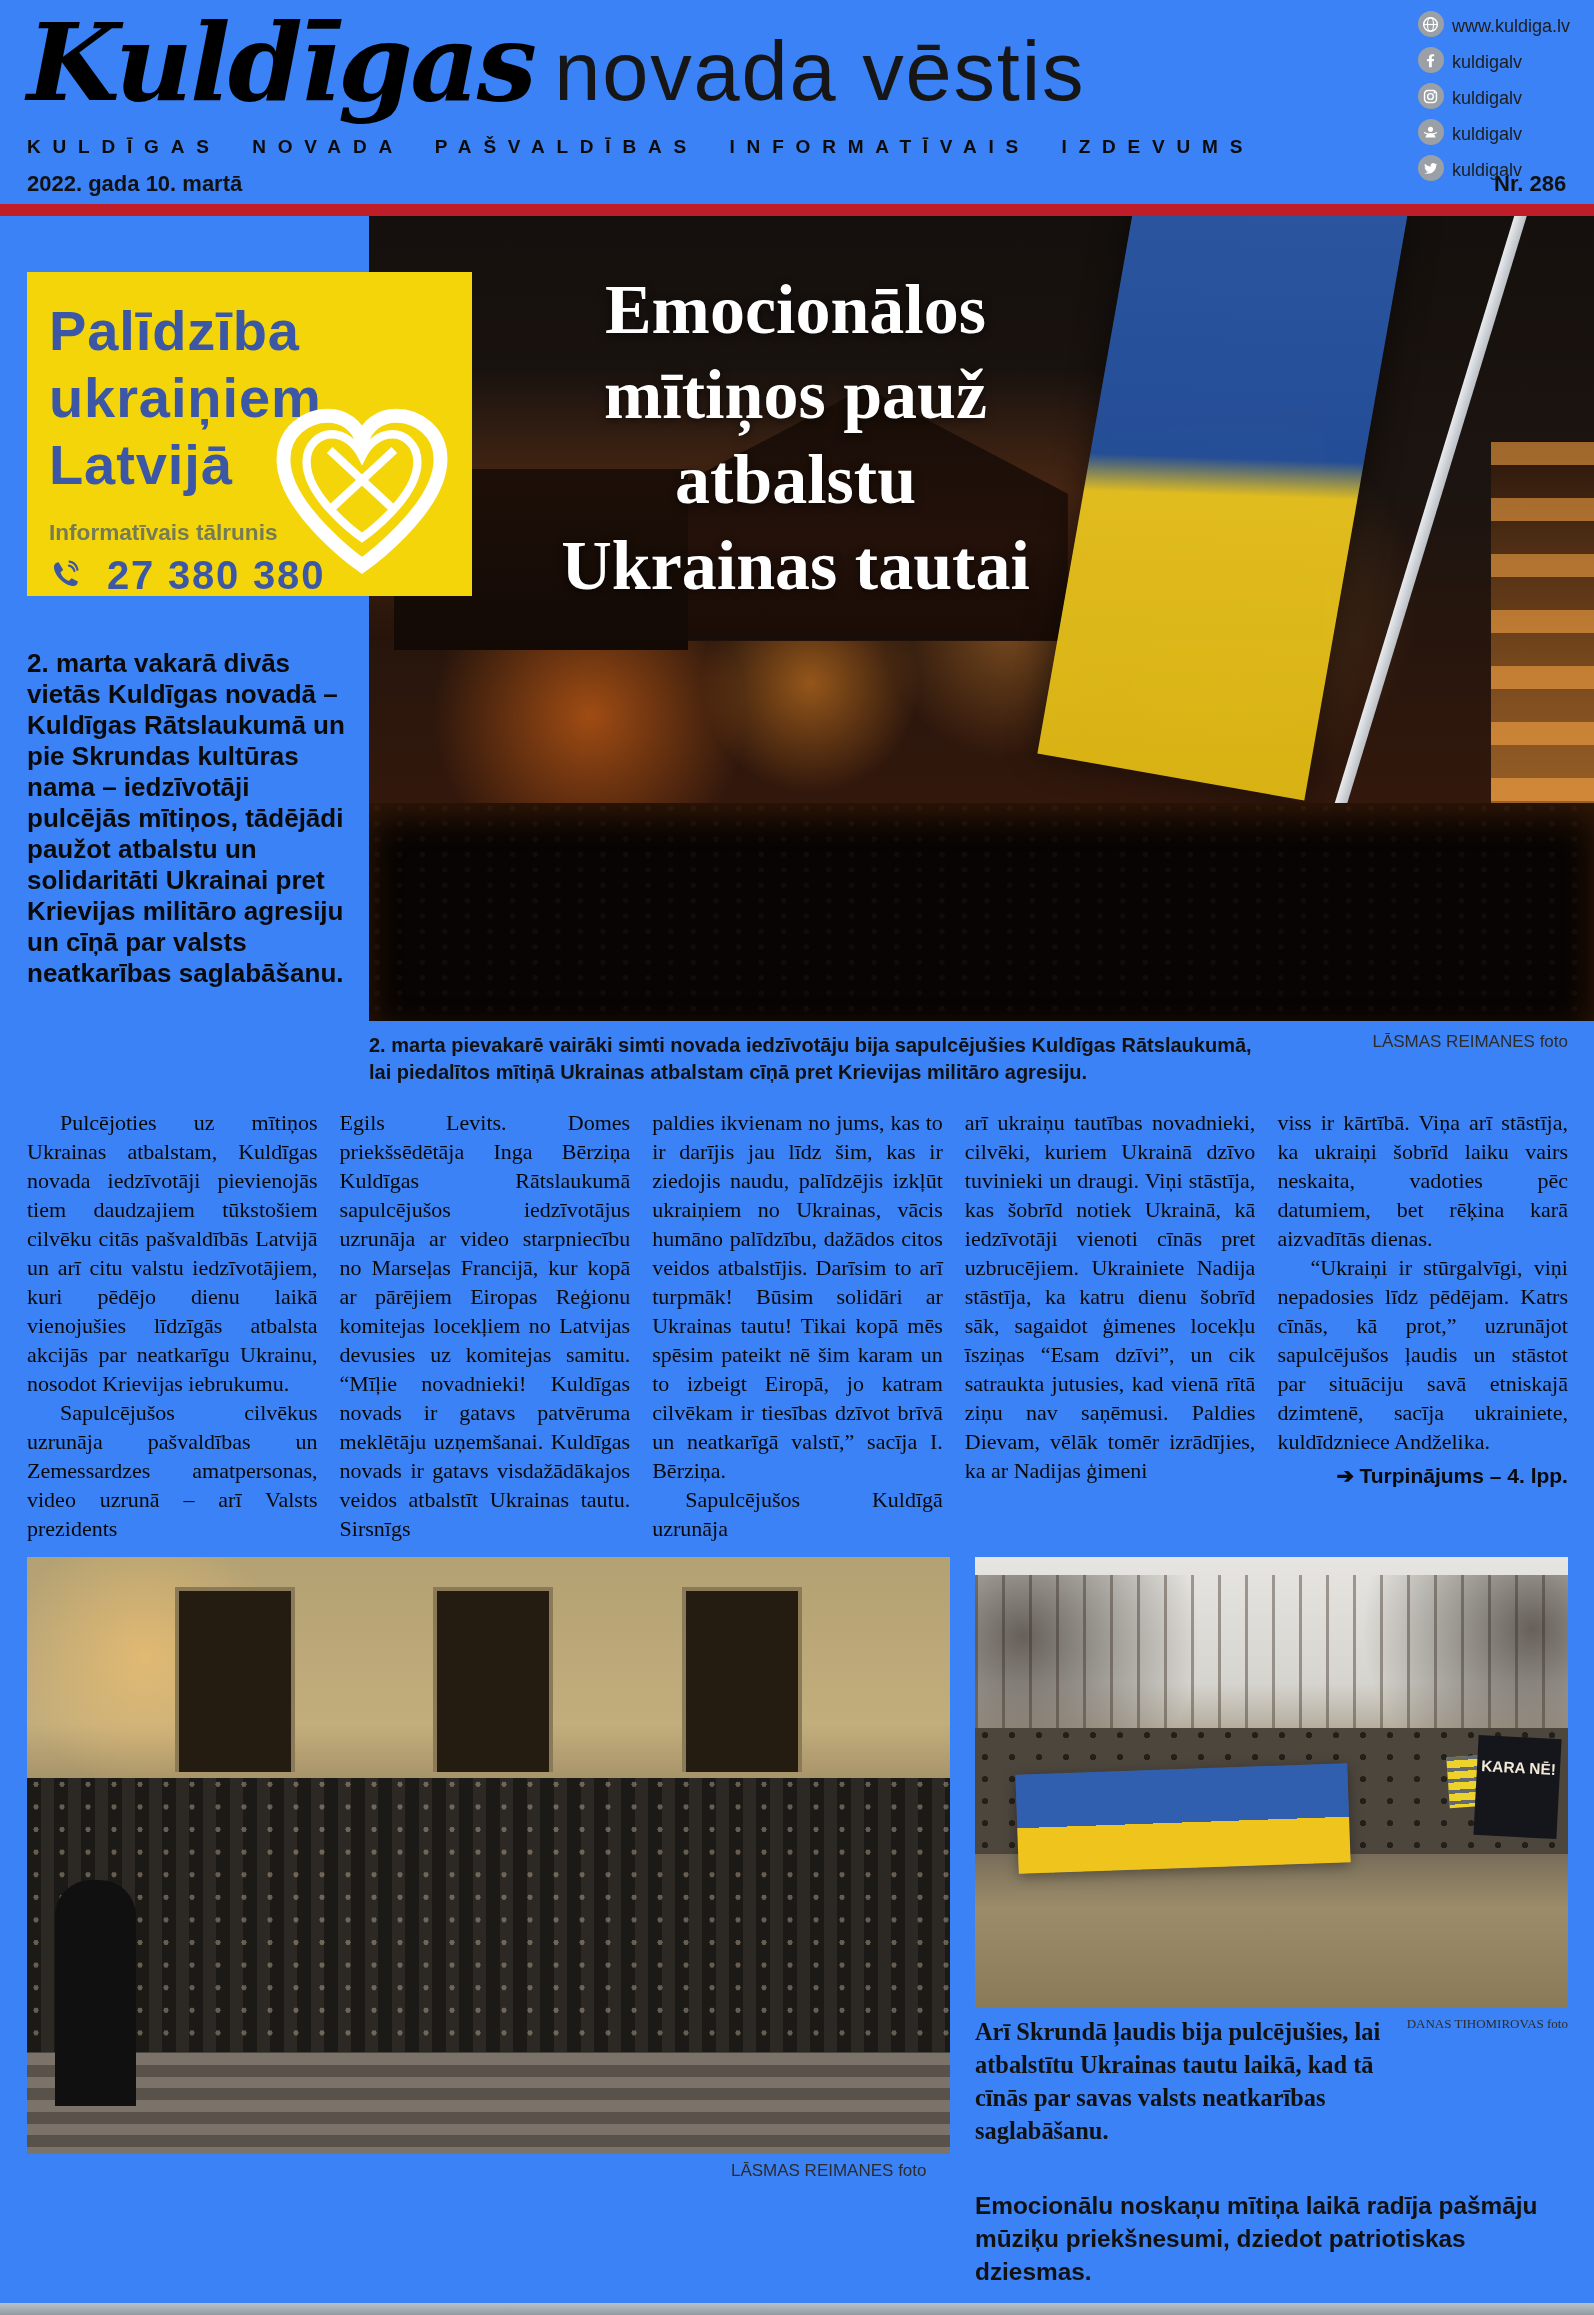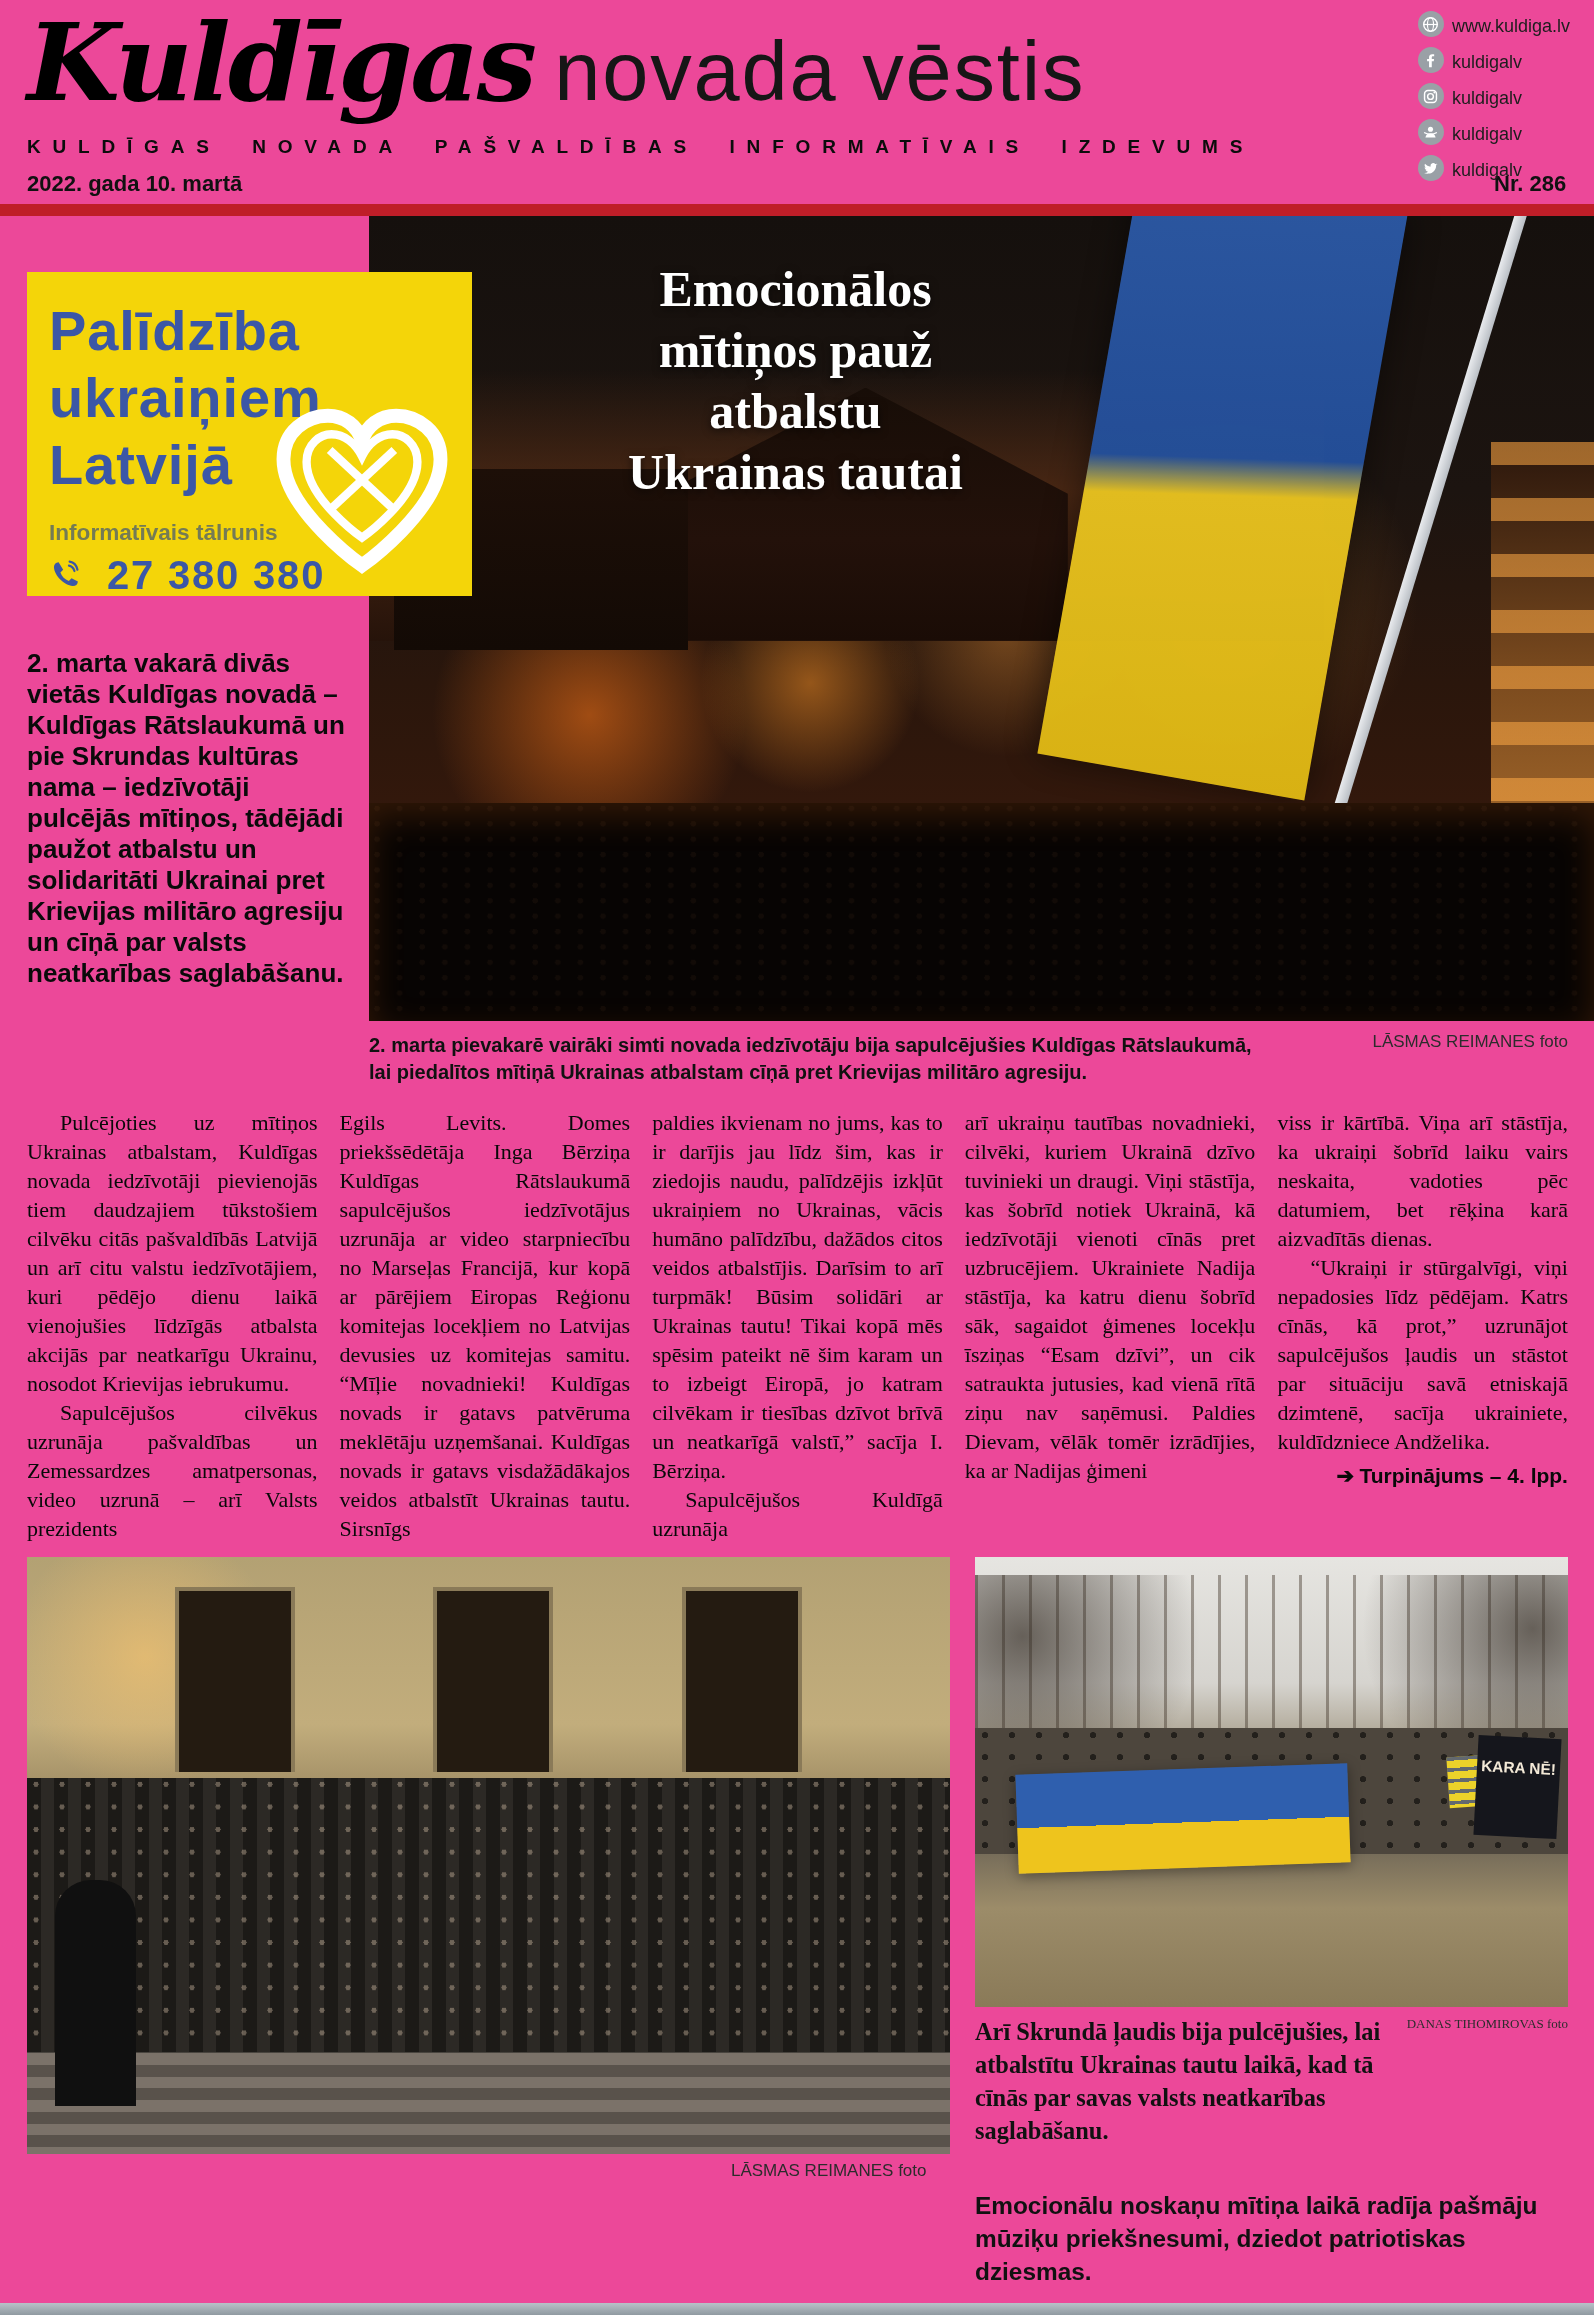--- a/index.html
+++ b/index.html
@@ -1,19 +1,19 @@
 <!DOCTYPE html>
 <html style="font-size:14.5px"><head>
 <meta charset="utf-8">
 <style>
   * { margin:0; padding:0; box-sizing:border-box; }
   html,body { background:#e8e8e8; }
   .page {
     position:relative; width:1595px; height:2316px; margin:0 auto;
-    background:#ec4899; overflow:hidden;
+    background:#3b82f6; overflow:hidden;
     font-family:"Liberation Sans", sans-serif; color:#111;
   }
   
   .header { position:relative; padding:7.2px 27px 0 27px; }
   .masthead-line { display:flex; align-items:baseline; }
   .title-script {
     font-family:"DejaVu Serif", serif; font-weight:bold; font-style:italic;
     font-size:107px; line-height:1.05; letter-spacing:-2.7px; color:#000;
   }
   .title-rest {
@@ -76,23 +76,23 @@
     transform:rotate(17deg); transform-origin:top center;
     background:linear-gradient(90deg,#e9ebee,#b9bec4);
   }
   .right-building {
     position:absolute; right:0; bottom:0; width:104px; height:579px;
     background:
       repeating-linear-gradient(180deg, rgba(255,170,70,.55) 0 23.5px, rgba(0,0,0,0) 23.5px 56px),
       linear-gradient(180deg,#2a160c 0%, #7a4a1e 40%, #a5692b 72%, #3a1d0e 100%);
   }
   .headline {
-    position:absolute; left:488px; top:43px; width:615px; text-align:center;
+    position:absolute; left:488px; top:51px; width:615px; text-align:center;
     font-family:"Liberation Serif", serif; font-weight:bold;
-    font-size:50px; line-height:1.22; color:#ffffff;
+    font-size:70px; line-height:1.22; color:#ffffff;
     text-shadow:0 1.8px 9px rgba(0,0,0,.6);
   }
   .help-box {
     position:absolute; left:27px; top:56px; width:445px; height:324px;
     background:#f4d509; padding:25px 22px; overflow:hidden;
   }
   .help-title { font-weight:bold; font-size:56px; line-height:1.2; color:#3b57a6; letter-spacing:0.9px; }
   .help-info { margin-top:22px; font-weight:bold; font-size:22.6px; color:#747b55; }
   .help-phone-row { display:flex; align-items:center; gap:25px; margin-top:7.2px; }
   .help-phone { font-weight:bold; font-size:40px; color:#3b57a6; letter-spacing:1.8px; }

